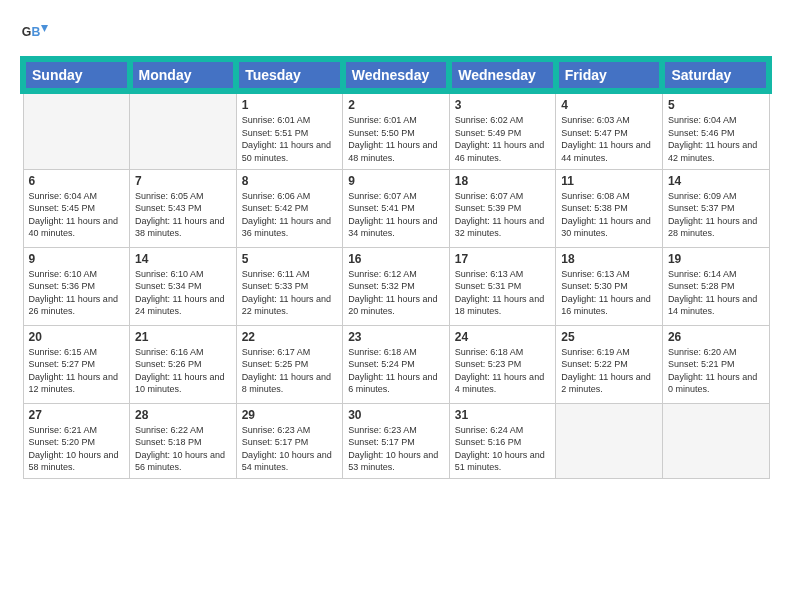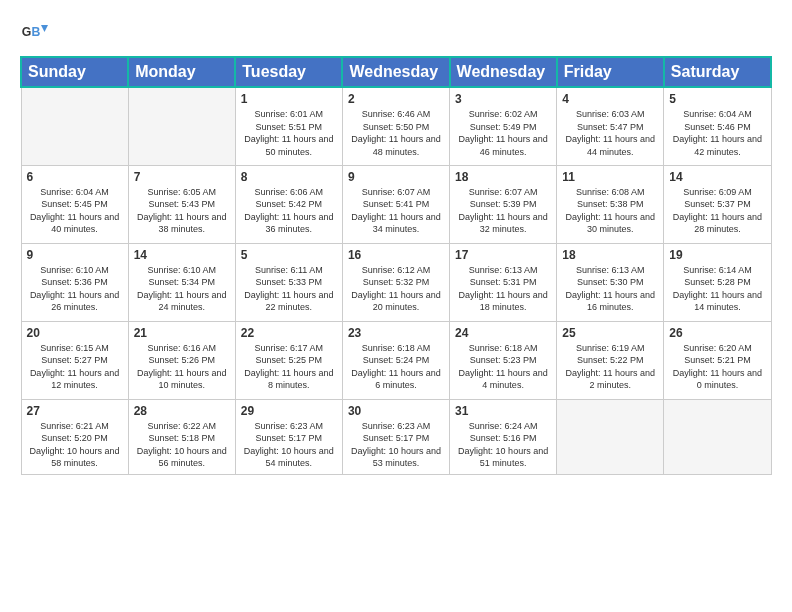--- a/index.html
+++ b/index.html
@@ -54,25 +54,25 @@
       color: #555;
     }
     .calendar {
       width: 100%;
       border-collapse: collapse;
       border: 1px solid #ccc;
     }
     .calendar th {
       background: #4472c4;
       color: #fff;
-      font-size: 16px;
+      font-size: 14px;
       font-weight: bold;
       padding: 5px 6px;
       text-align: left;
-      border: 2px solid #14b8a6;
+      border: 6px solid #14b8a6;
     }
     .calendar td {
       width: calc(100% / 7);
       vertical-align: top;
       padding: 4px 5px;
       border: 1px solid #ccc;
       font-size: 9.5px;
       color: #333;
       height: 80px;
       background: #fff;
@@ -83,21 +83,20 @@
     .day-number {
       font-size: 12px;
       font-weight: bold;
       display: block;
       margin-bottom: 2px;
     }
     .day-info {
       font-size: 9px;
       line-height: 1.4;
       color: #333;
-      text-align: center;
     }
     .week-row td {
       height: 78px;
     }
     .last-row td {
       height: 72px;
     }
   </style>
 </head>
 <body>
@@ -138,21 +137,21 @@
           <td class="empty"></td>
           <td class="empty"></td>
           <td>
             <span class="day-number">1</span>
             <div class="day-info">Sunrise: 6:01 AM
 Sunset: 5:51 PM
 Daylight: 11 hours and 50 minutes.</div>
           </td>
           <td>
             <span class="day-number">2</span>
-            <div class="day-info">Sunrise: 6:46 AM
+            <div class="day-info">Sunrise: 6:01 AM
 Sunset: 5:50 PM
 Daylight: 11 hours and 48 minutes.</div>
           </td>
           <td>
             <span class="day-number">3</span>
             <div class="day-info">Sunrise: 6:02 AM
 Sunset: 5:49 PM
 Daylight: 11 hours and 46 minutes.</div>
           </td>
           <td>

